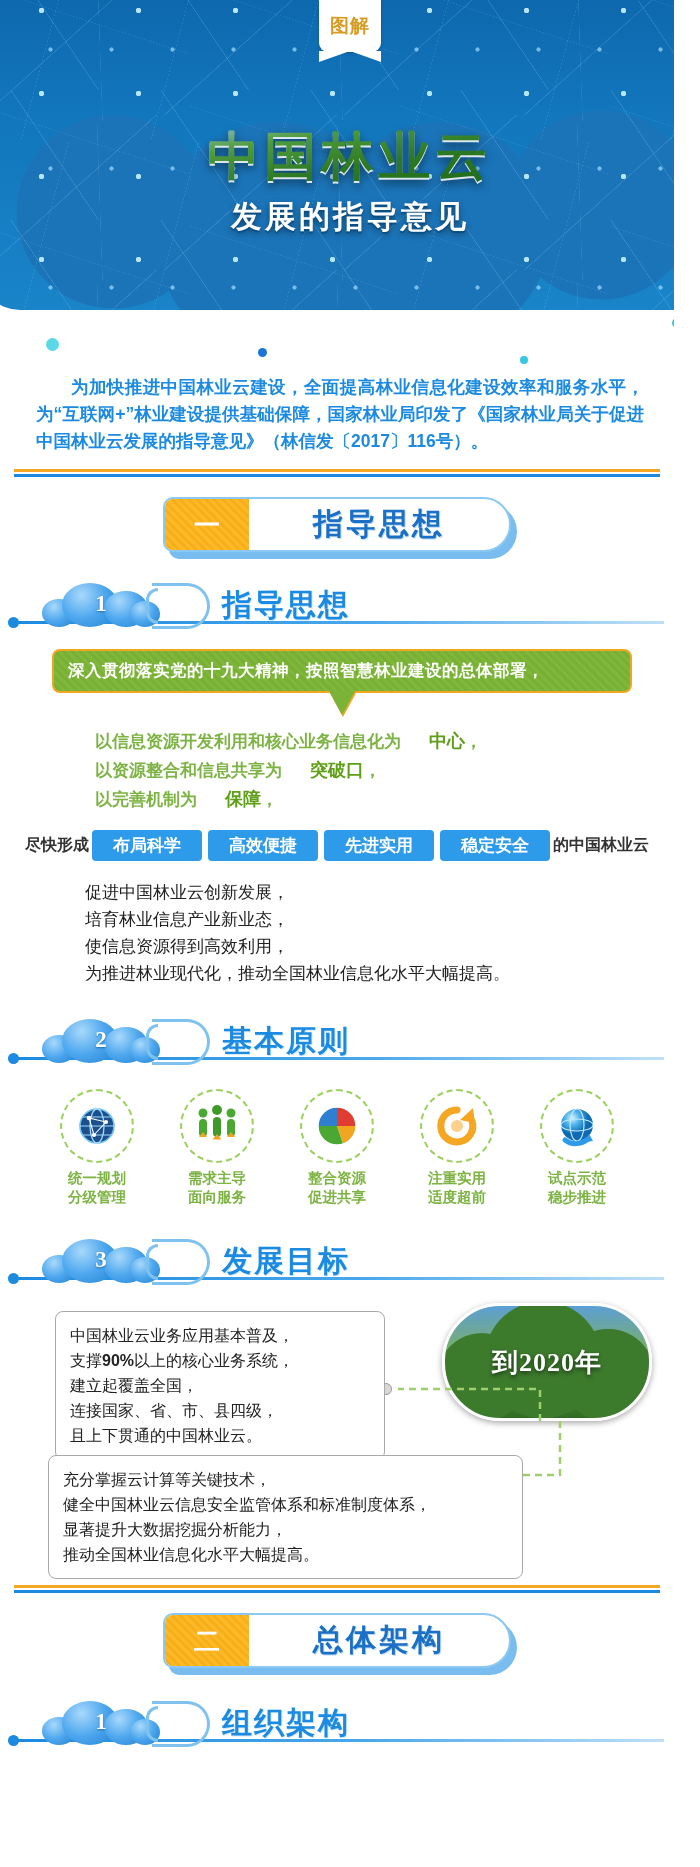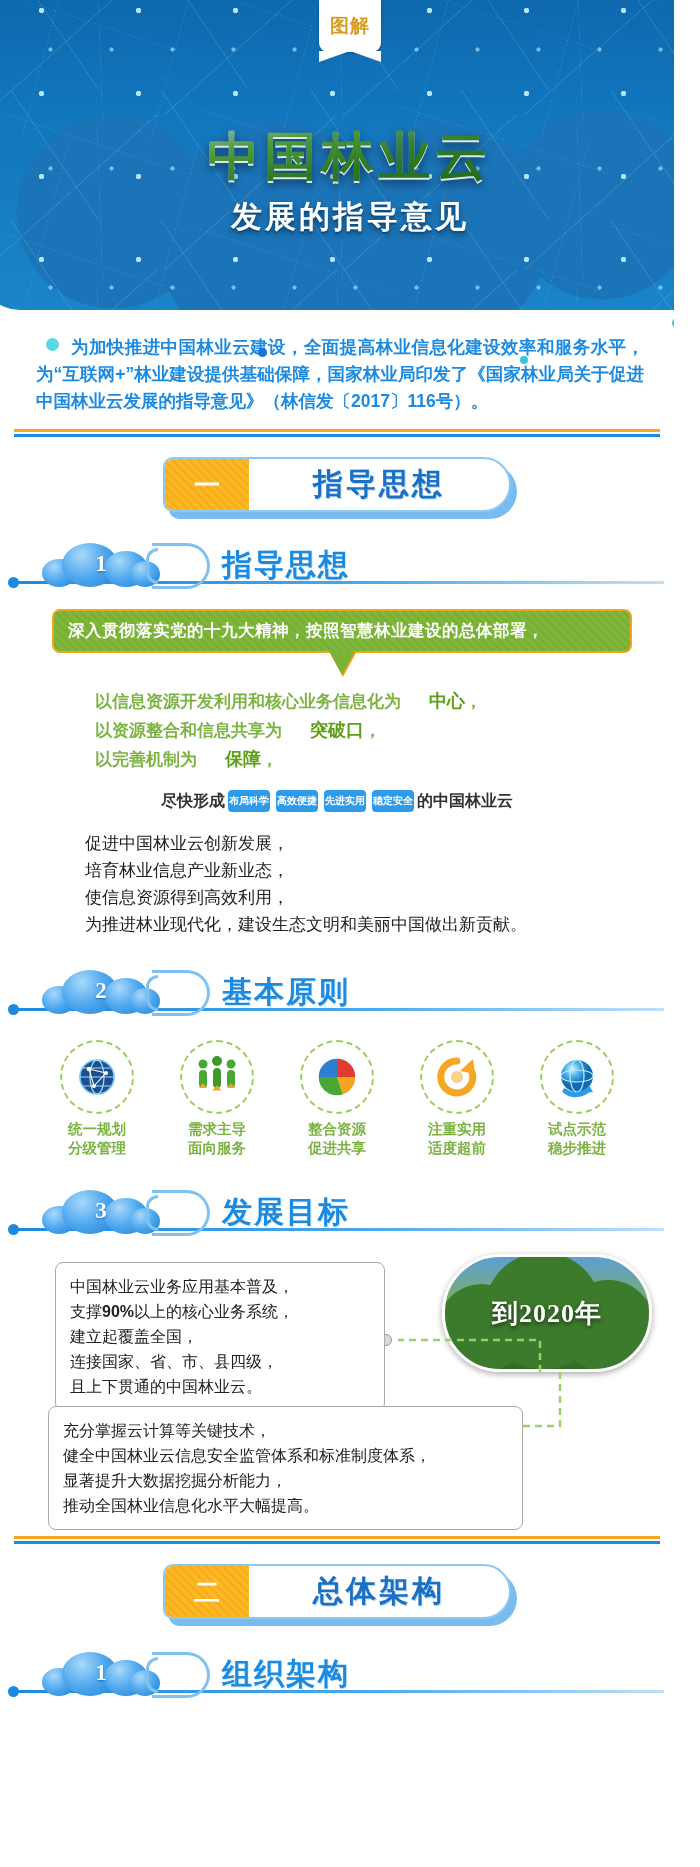--- a/index.html
+++ b/index.html
@@ -256,25 +256,25 @@
   
   .tagrow {
     display:flex; align-items:center; justify-content:center;
     gap:0px; margin-top:16px; padding:0 14px;
     font-size:16px; font-weight:bold; color:#2b2b2b;
   }
   .tagrow .lead, .tagrow .trail { color:#333; white-space:nowrap; }
   .tagrow .tag {
     background:#2e9bea;
     color:#ffffff;
-    padding:4px 1px;
+    padding:4px 21px;
     border-radius:4px;
     margin:0 3px;
     white-space:nowrap;
-    font-size:10px;
+    font-size:17px;
   }
 
   
   .dark-lines {
     margin: 18px 0 0 85px;
     color:#222; font-size:17px; line-height:27px;
   }
 
   
   .principles {
@@ -354,21 +354,21 @@
 
     <div class="hero-title2">中国林业云</div>
     <div class="hero-title3">发展的指导意见</div>
   </div>
 
   <div class="free-dot" style="left:46px;top:338px;width:13px;height:13px;background:#5ad8e8;"></div>
   <div class="free-dot" style="left:258px;top:348px;width:9px;height:9px;background:#1b74d6;"></div>
   <div class="free-dot" style="left:520px;top:356px;width:8px;height:8px;background:#37c6e0;"></div>
   <div class="free-dot" style="left:672px;top:318px;width:10px;height:10px;background:#37c6e0;"></div>
 
-  <div class="intro" style="margin-top:24px;padding-left:36px;">
+  <div class="intro" style="margin-top:64px;padding-left:36px;">
     <p>为加快推进中国林业云建设，全面提高林业信息化建设效率和服务水平，为“互联网+”林业建设提供基础保障，国家林业局印发了《国家林业局关于促进中国林业云发展的指导意见》（林信发〔2017〕116号）。</p>
   </div>
 
   <div class="rule">
     <div class="r-orange"></div>
     <div class="r-blue"></div>
   </div>
 
   <div class="sec-head">
     <div class="shadow"></div>
@@ -418,21 +418,21 @@
     <span class="tag">高效便捷</span>
     <span class="tag">先进实用</span>
     <span class="tag">稳定安全</span>
     <span class="trail">的中国林业云</span>
   </div>
 
   <div class="dark-lines">
     <div>促进中国林业云创新发展，</div>
     <div>培育林业信息产业新业态，</div>
     <div>使信息资源得到高效利用，</div>
-    <div>为推进林业现代化，建设生态文明和美丽中国做出新贡献。</div>
+    <div>为推进林业现代化，推动全国林业信息化水平大幅提高。</div>
   </div>
 
   <div class="sub-head" style="margin-top:26px;">
     <div class="hline"></div>
     <div class="hdot"></div>
     <div class="cloud">
       <div class="c c1"></div>
         <div class="c c2"></div>
         <div class="c c3"></div>
         <div class="c c4"></div>

